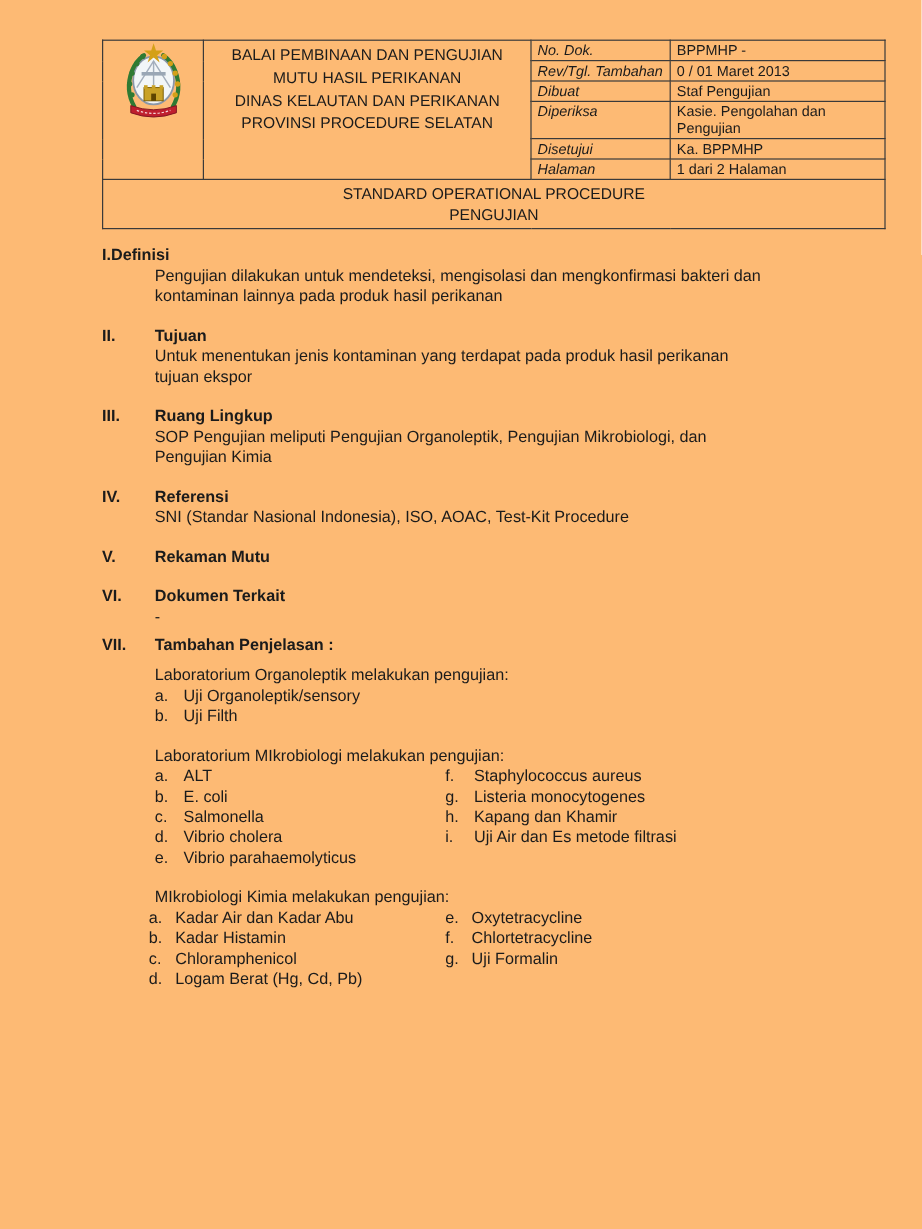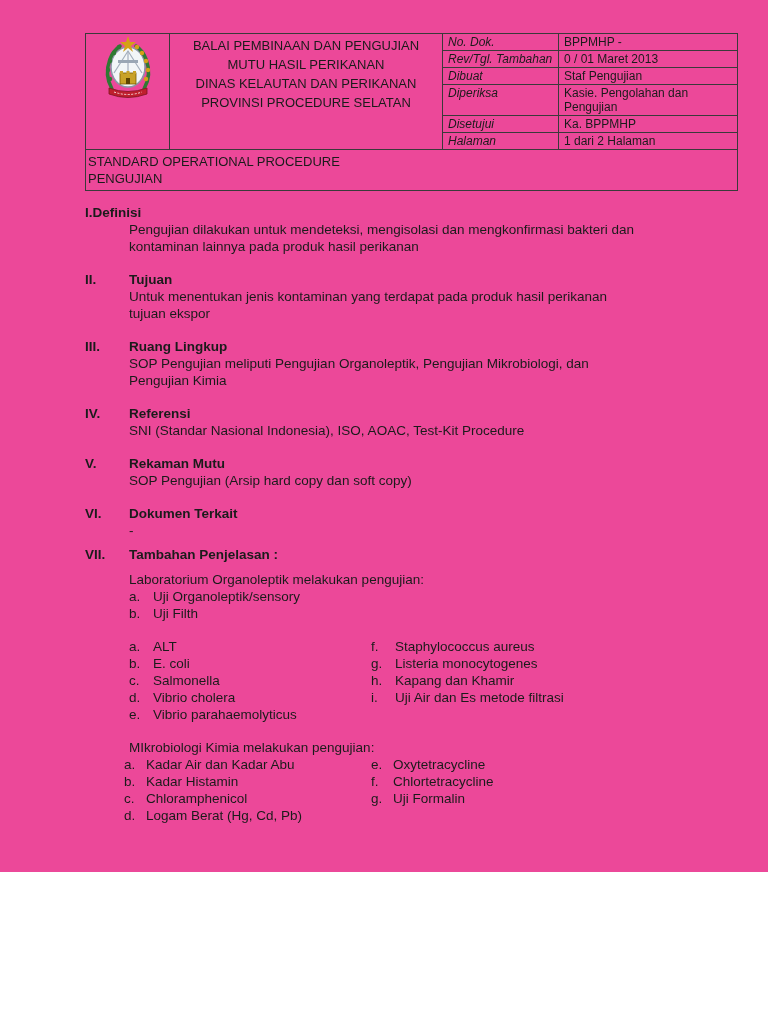--- a/index.html
+++ b/index.html
@@ -1,35 +1,35 @@
 <!DOCTYPE html>
 <html><head>
 <meta charset="utf-8">
 <style>
   html,body{margin:0;padding:0;background:#ffffff;}
   .page{
-    position:relative;width:768px;height:872px;background:#ec4899;
+    position:relative;width:768px;height:1024px;background:#fdba74;
     font-family:"Liberation Sans", sans-serif;color:#1b1b1b;overflow:hidden;
   }
   
   table.hdr{
     position:absolute;left:85px;top:33px;width:618px;
     border-collapse:collapse;table-layout:fixed;
   }
   table.hdr td{border:1px solid #3a3a3a;vertical-align:top;overflow:hidden;}
   td.logo-cell{width:81px;text-align:center;vertical-align:middle;}
   td.org-cell{
     width:264px;text-align:center;vertical-align:middle;
     font-size:13px;line-height:19px;padding:2px 4px;
   }
   td.meta-label{width:105px;font-size:12px;line-height:14px;padding:1px 5px;font-style:italic;}
   td.meta-value{width:168px;font-size:12px;line-height:14px;padding:1px 5px;}
   tr.meta-row{height:15px;}
   tr.meta-row-tall{height:30px;}
-  td.title-cell{font-size:13px;line-height:17px;padding:3px 2px;}
+  td.title-cell{text-align:center;font-size:13px;line-height:17px;padding:3px 2px;}
   .title-line{display:block;}
   
   .content{
     position:absolute;left:85px;top:204px;width:622px;
     font-size:13.5px;line-height:17px;
   }
   .sec{display:flex;margin-bottom:16px;}
   .sec-num{width:44px;flex-shrink:0;font-weight:700;}
   .sec-head{font-weight:700;}
   .sec-text{max-width:515px;}
@@ -161,21 +161,20 @@
       <div>
         <div class="sec-head">Referensi</div>
         <div class="sec-text">SNI (Standar Nasional Indonesia), ISO,  AOAC, Test-Kit Procedure</div>
       </div>
     </div>
 
     <div class="sec">
       <div class="sec-num">V.</div>
       <div>
         <div class="sec-head">Rekaman Mutu</div>
-        <div class="sec-text">SOP Pengujian (Arsip hard copy dan soft copy)</div>
       </div>
     </div>
 
     <div class="sec sec-six">
       <div class="sec-num">VI.</div>
       <div>
         <div class="sec-head">Dokumen Terkait</div>
         <div class="sec-text">-</div>
       </div>
     </div>
@@ -191,20 +190,21 @@
             <span class="letter">a.</span>
             <span>Uji Organoleptik/sensory</span>
           </div>
           <div class="li">
             <span class="letter">b.</span>
             <span>Uji Filth</span>
           </div>
         </div>
 
         <div class="lab-block">
+          <div>Laboratorium MIkrobiologi melakukan pengujian:</div>
           <div class="two-col">
             <div class="col-left">
               <div class="li">
                   <span class="letter">a.</span>
                   <span>ALT</span>
                 </div>
               <div class="li">
                   <span class="letter">b.</span>
                   <span>E. coli</span>
                 </div>

